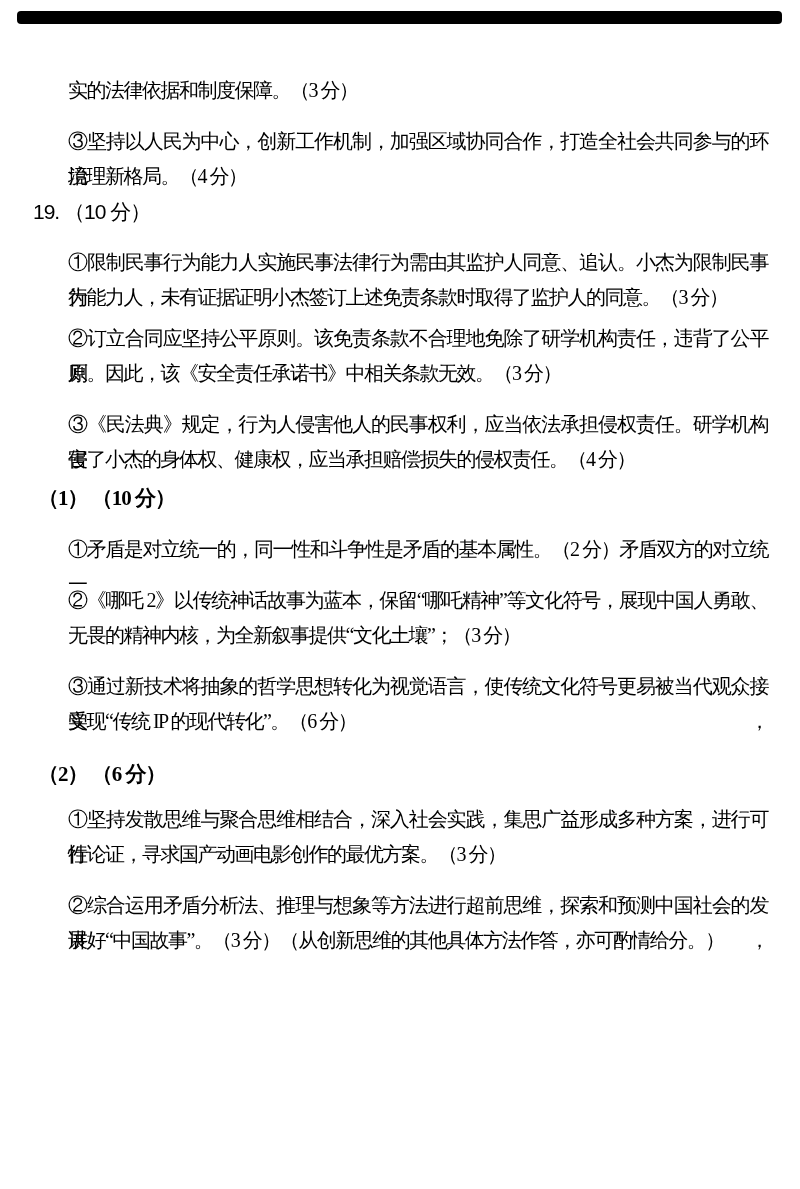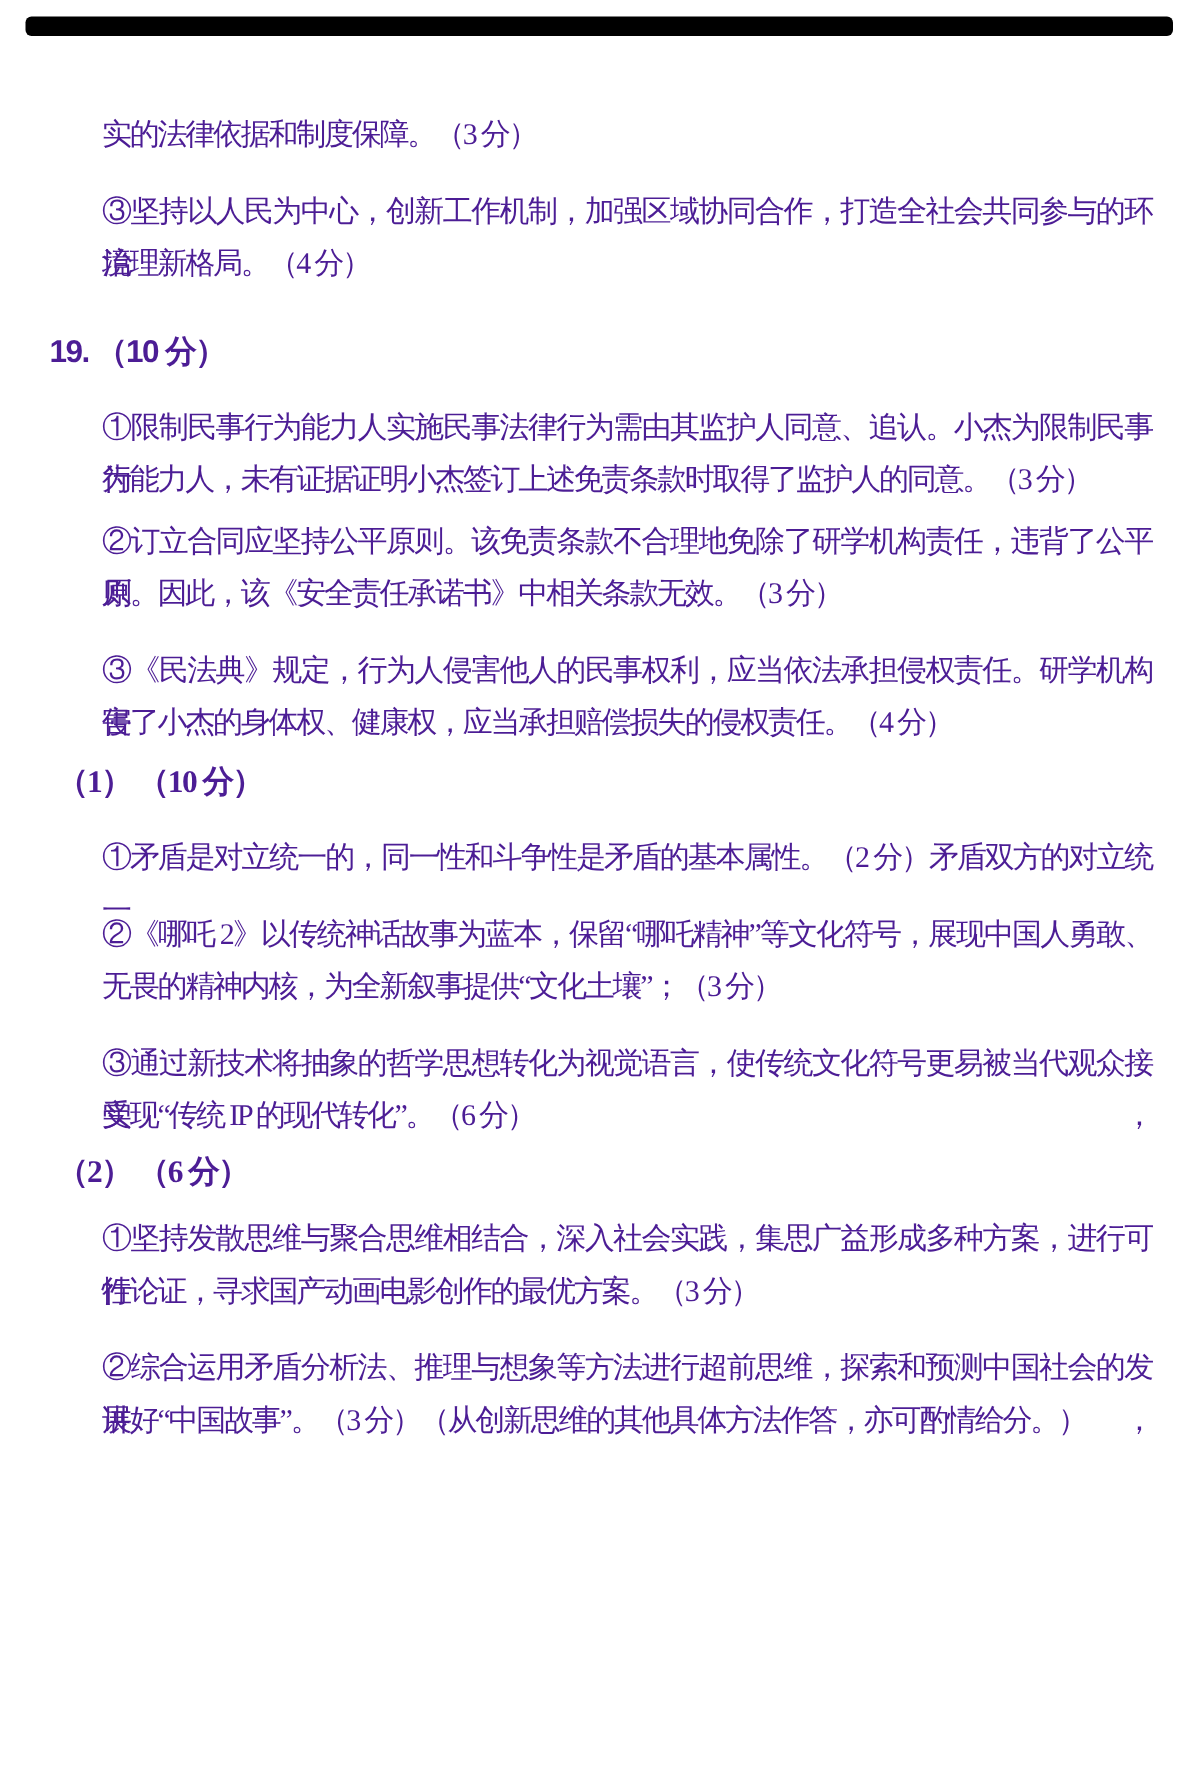--- a/index.html
+++ b/index.html
@@ -27,41 +27,41 @@
   .doc {
     position: absolute;
     left: 33px; top: 73px;
     width: 740px;
   }
   .line {
     font-size: 20px;
     letter-spacing: -1.5px;
     height: 35px;
     line-height: 35px;
-    color: #4c1d95;
+    color: #000000;
   }
   
   .body-line { margin-left: 35px; width: 700px; }
   
   .jfull { text-align: justify; text-align-last: justify; margin-top: 16px; }
   .h-main {
     font-family: "Liberation Sans", "DejaVu Sans", sans-serif;
-    font-weight: bold;
+    font-weight: normal;
     font-size: 21px;
     letter-spacing: -1px;
-    margin-top: 23px;
+    margin-top: 0;
   }
   .h-sub {
     font-weight: bold;
     font-size: 21px;
     letter-spacing: -1px;
     margin-left: 5px;
   }
   .h-sub1 { margin-top: 4px; }
-  .h-sub2 { margin-top: 2px; margin-bottom: -6px; }
+  .h-sub2 { margin-top: 18px; margin-bottom: -6px; }
   .extra-gap { margin-top: 6px; }
 </style>
 </head>
 <body>
 
 <div class="page">
 
   <div class="topbar"></div>
 
   <div class="doc">

